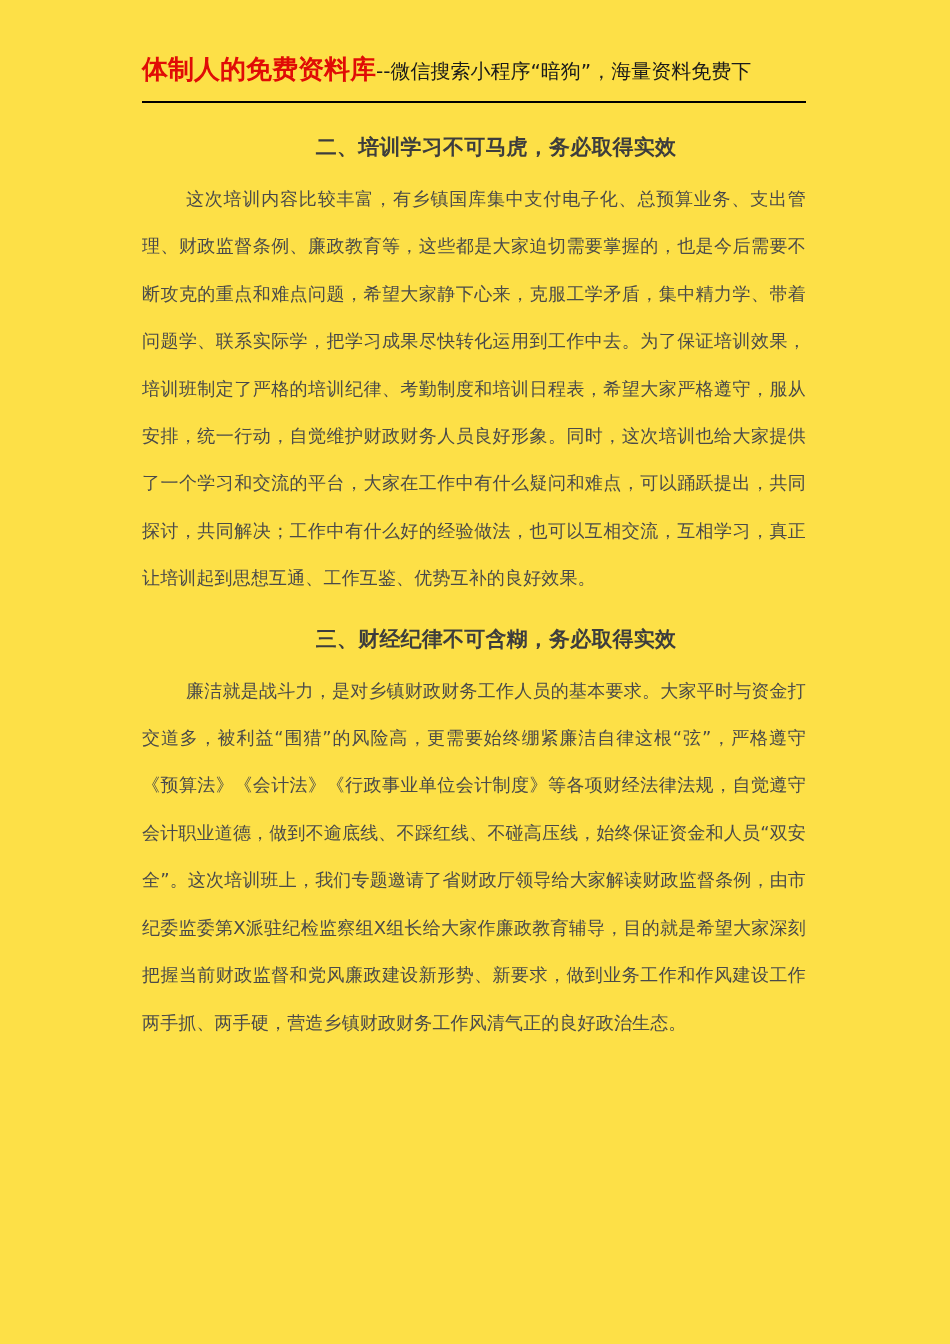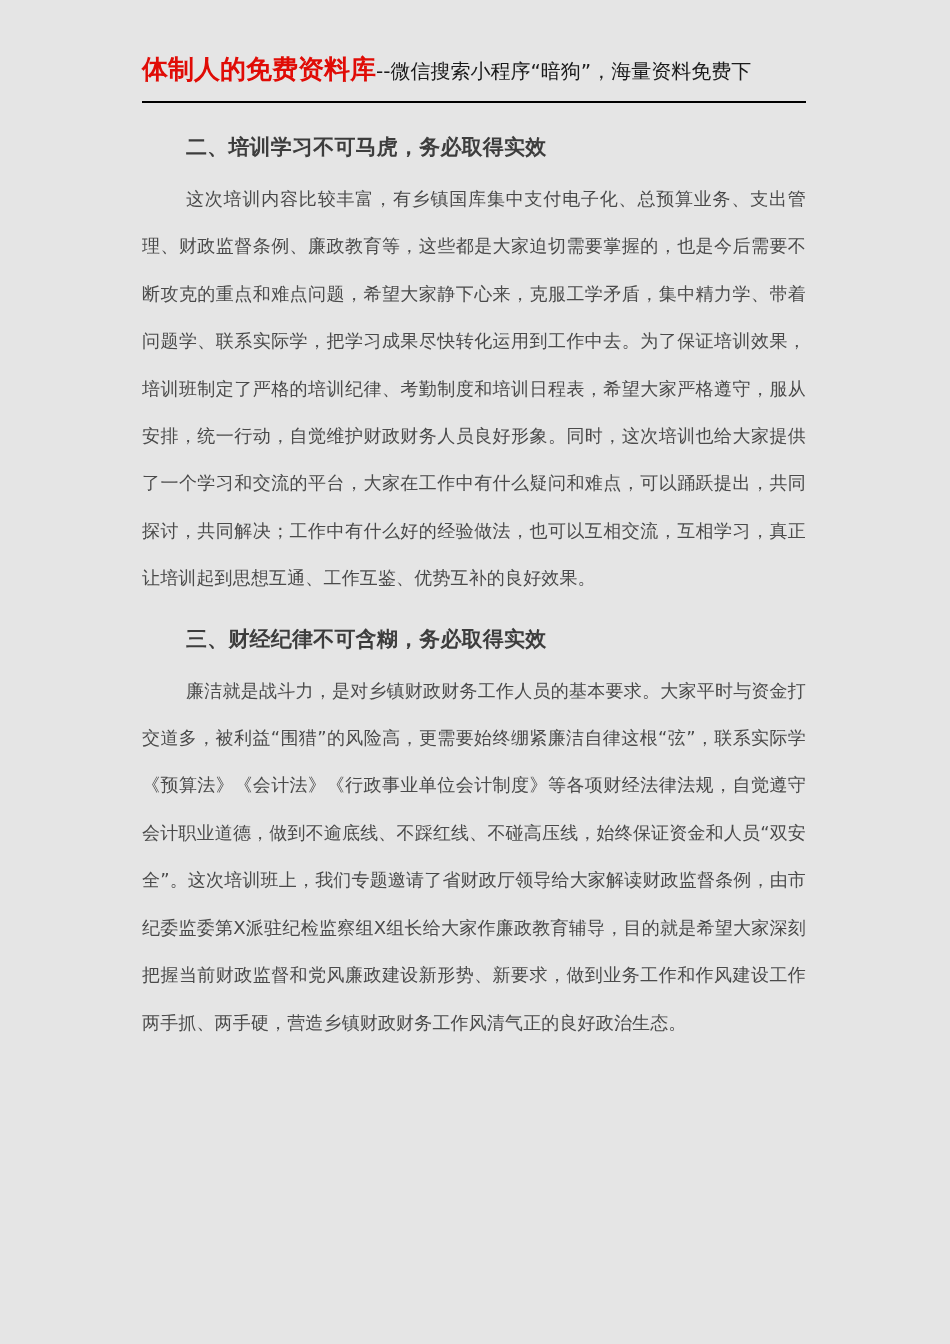--- a/index.html
+++ b/index.html
@@ -10,21 +10,21 @@
   body {
     width: 950px;
     height: 1344px;
     font-family: "DejaVu Sans", "Liberation Sans", sans-serif;
     -webkit-font-smoothing: antialiased;
   }
   .page {
     position: relative;
     width: 950px;
     height: 1344px;
-    background: #e5e5e5;
+    background: #fde047;
     overflow: hidden;
   }
 
   
   .header-band {
     position: absolute;
     left: 142px;
     top: 56px;
     width: 664px;
   }
@@ -66,20 +66,21 @@
 
   .heading {
     font-size: 21px;
     font-weight: bold;
     color: #3d3d3d;
     line-height: 47px;
     text-indent: 44px;
     letter-spacing: 0.2px;
     margin: 0 0 4px 0;
     white-space: nowrap;
+    text-align: center;
   }
 
   .para {
     font-size: 18px;
     color: #4a4a4a;
     line-height: 47.4px;
     text-indent: 44px;
     text-align: justify;
     text-justify: inter-character;
     margin: 0;
@@ -102,17 +103,17 @@
   <div class="header-rule"></div>
 
   <div class="content">
 
     <h2 class="heading">二、培训学习不可马虎，务必取得实效</h2>
 
     <p class="para para-gap-1">这次培训内容比较丰富，有乡镇国库集中支付电子化、总预算业务、支出管理、财政监督条例、廉政教育等，这些都是大家迫切需要掌握的，也是今后需要不断攻克的重点和难点问题，希望大家静下心来，克服工学矛盾，集中精力学、带着问题学、联系实际学，把学习成果尽快转化运用到工作中去。为了保证培训效果，培训班制定了严格的培训纪律、考勤制度和培训日程表，希望大家严格遵守，服从安排，统一行动，自觉维护财政财务人员良好形象。同时，这次培训也给大家提供了一个学习和交流的平台，大家在工作中有什么疑问和难点，可以踊跃提出，共同探讨，共同解决；工作中有什么好的经验做法，也可以互相交流，互相学习，真正让培训起到思想互通、工作互鉴、优势互补的良好效果。</p>
 
     <h2 class="heading heading-gap-2">三、财经纪律不可含糊，务必取得实效</h2>
 
-    <p class="para para-gap-2">廉洁就是战斗力，是对乡镇财政财务工作人员的基本要求。大家平时与资金打交道多，被利益“围猎”的风险高，更需要始终绷紧廉洁自律这根“弦”，联系实际学《预算法》《会计法》《行政事业单位会计制度》等各项财经法律法规，自觉遵守会计职业道德，做到不逾底线、不踩红线、不碰高压线，始终保证资金和人员“双安全”。这次培训班上，我们专题邀请了省财政厅领导给大家解读财政监督条例，由市纪委监委第X派驻纪检监察组X组长给大家作廉政教育辅导，目的就是希望大家深刻把握当前财政监督和党风廉政建设新形势、新要求，做到业务工作和作风建设工作两手抓、两手硬，营造乡镇财政财务工作风清气正的良好政治生态。</p>
+    <p class="para para-gap-2">廉洁就是战斗力，是对乡镇财政财务工作人员的基本要求。大家平时与资金打交道多，被利益“围猎”的风险高，更需要始终绷紧廉洁自律这根“弦”，严格遵守《预算法》《会计法》《行政事业单位会计制度》等各项财经法律法规，自觉遵守会计职业道德，做到不逾底线、不踩红线、不碰高压线，始终保证资金和人员“双安全”。这次培训班上，我们专题邀请了省财政厅领导给大家解读财政监督条例，由市纪委监委第X派驻纪检监察组X组长给大家作廉政教育辅导，目的就是希望大家深刻把握当前财政监督和党风廉政建设新形势、新要求，做到业务工作和作风建设工作两手抓、两手硬，营造乡镇财政财务工作风清气正的良好政治生态。</p>
 
   </div>
 
 </div>
 
 </body></html>

